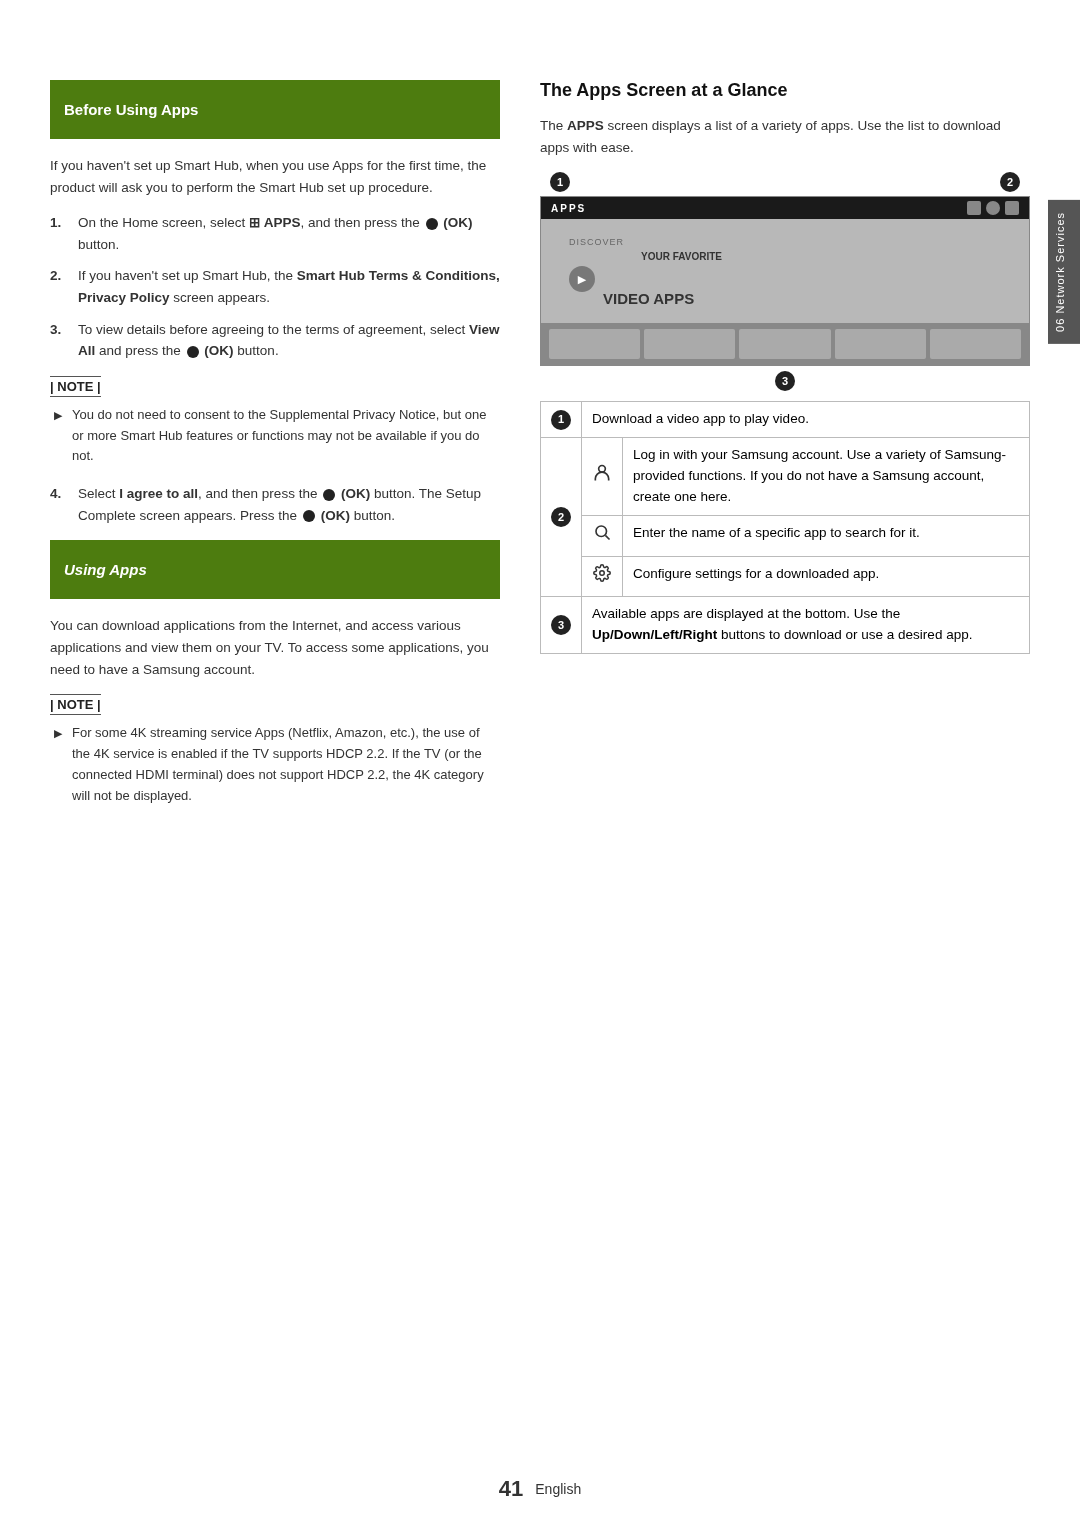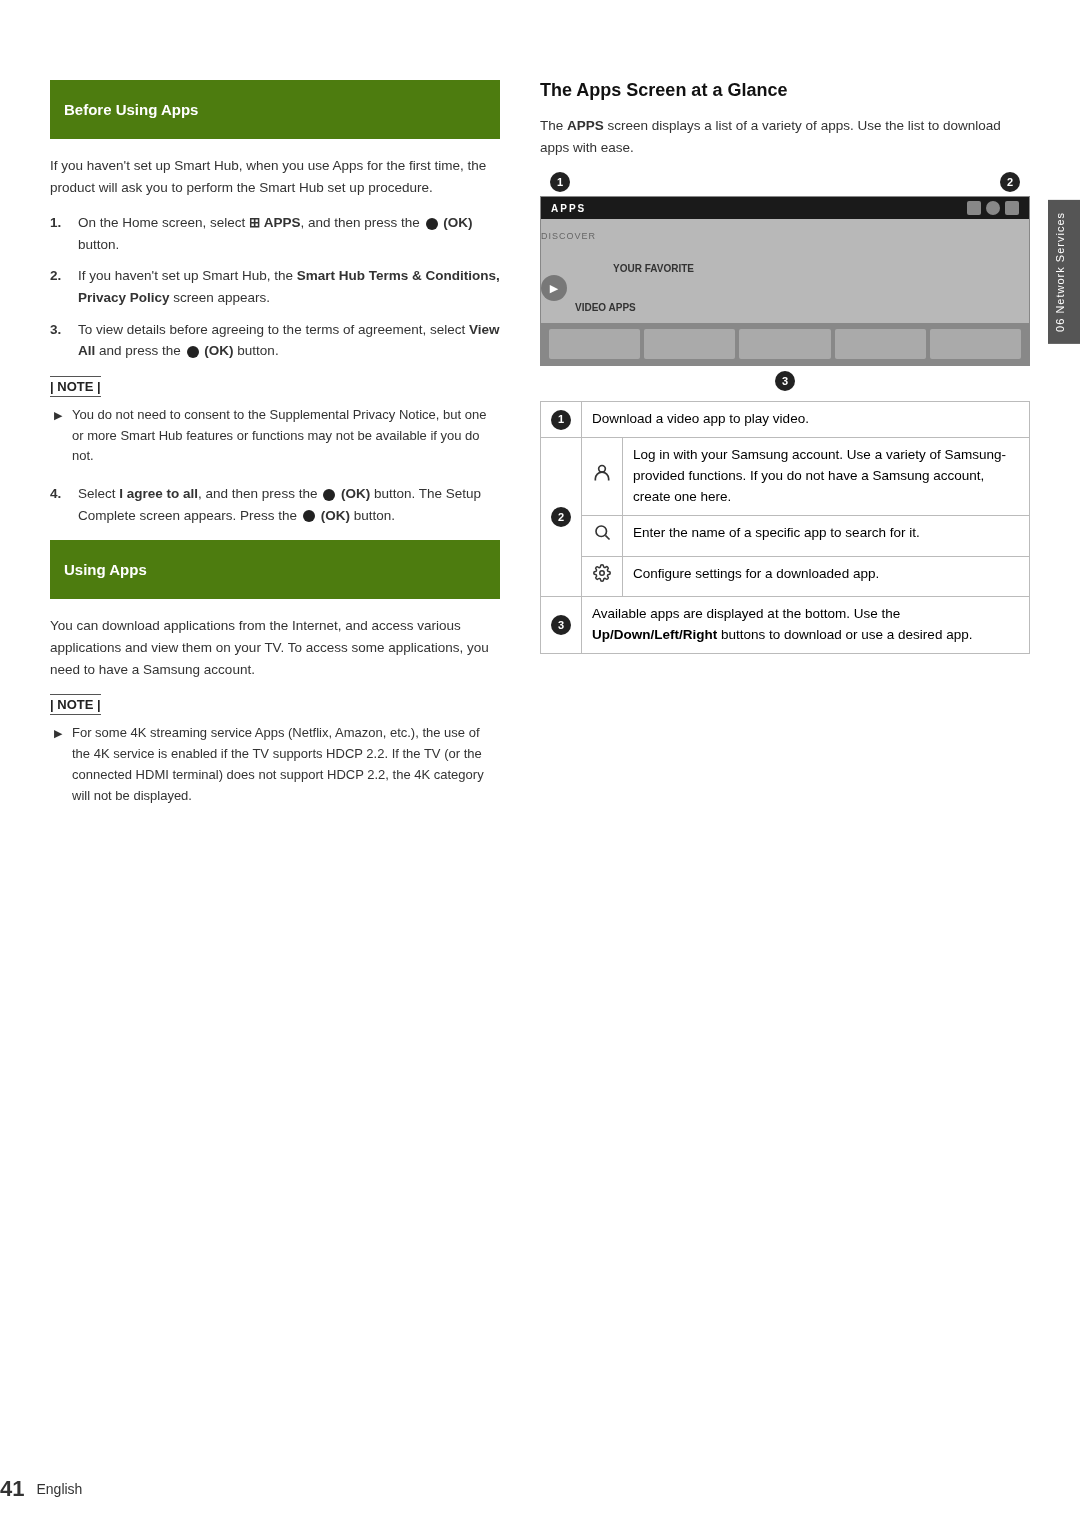--- a/index.html
+++ b/index.html
@@ -184,20 +184,21 @@
       color: #000000;
     }
 
     
     .page-footer {
       position: absolute;
       bottom: 30px;
       left: 0;
       right: 0;
       display: flex;
+      justify-content: center;
       align-items: center;
       gap: 12px;
       font-size: 14px;
       color: #333;
     }
 
     .page-num {
       font-size: 22px;
       font-weight: bold;
     }
@@ -275,21 +276,21 @@
         </div>
       </div>
 
       <ol class="numbered-list">
         <li>
           <span class="num">4.</span>
           <span>Select <b>I agree to all</b>, and then press the <span class="ok-circle"></span> <b>(OK)</b> button. The Setup Complete screen appears. Press the <span class="ok-circle"></span> <b>(OK)</b> button.</span>
         </li>
       </ol>
 
-      <div class="section-header" style="">
+      <div class="section-header" style="font-style:italic;">
         <span>Using Apps</span>
       </div>
 
       <p class="body-text">You can download applications from the Internet, and access various applications and view them on your TV. To access some applications, you need to have a Samsung account.</p>
 
       <div class="note-box">
         <div class="note-label">| NOTE |</div>
         <div class="note-item">
           <span class="note-arrow">▶</span>
           <span>For some 4K streaming service Apps (Netflix, Amazon, etc.), the use of the 4K service is enabled if the TV supports HDCP 2.2. If the TV (or the connected HDMI terminal) does not support HDCP 2.2, the 4K category will not be displayed.</span>
@@ -323,27 +324,27 @@
             <span style="font-size:10px;letter-spacing:2px;font-weight:bold;">APPS</span>
             <div class="apps-icon-group">
               <div class="apps-mini-icon" style="background:#888;"></div>
               <div class="apps-mini-icon" style="background:#888; border-radius:50%;"></div>
               <div class="apps-mini-icon" style="background:#888;"></div>
             </div>
           </div>
 
           <div style="display:flex; height:calc(100% - 62px);">
 
-            <div style="flex:1; background:#b8b8b8; display:flex; flex-direction:column; justify-content:space-between; padding:12px 0;">
+            <div style="flex:1; background:#b8b8b8; display:flex; flex-direction:column; justify-content:center; padding:12px 28px;">
               <div style="font-size:9px; color:#666; letter-spacing:1px; margin-bottom:4px;">DISCOVER</div>
               <div style="display:flex; align-items:center; gap:8px;">
                 <div style="width:26px;height:26px;background:rgba(0,0,0,0.35);border-radius:50%;display:flex;align-items:center;justify-content:center;color:#fff;font-size:11px;">▶</div>
                 <div>
                   <div style="font-size:10px;font-weight:bold;color:#333;margin-left:38px;">YOUR FAVORITE</div>
-                  <div style="font-size:10px;font-weight:bold;color:#333;margin-top:28px;">VIDEO APPS</div>
+                  <div style="font-size:15px;font-weight:bold;color:#333;margin-top:28px;">VIDEO APPS</div>
                 </div>
               </div>
             </div>
           </div>
 
           <div style="position:absolute;bottom:0;left:0;right:0;height:42px;background:#888;display:flex;gap:4px;padding:5px 8px;align-items:center;">
             <div style="flex:1;height:30px;background:#aaa;border-radius:2px;"></div>
             <div style="flex:1;height:30px;background:#aaa;border-radius:2px;"></div>
             <div style="flex:1;height:30px;background:#aaa;border-radius:2px;"></div>
             <div style="flex:1;height:30px;background:#aaa;border-radius:2px;"></div>

